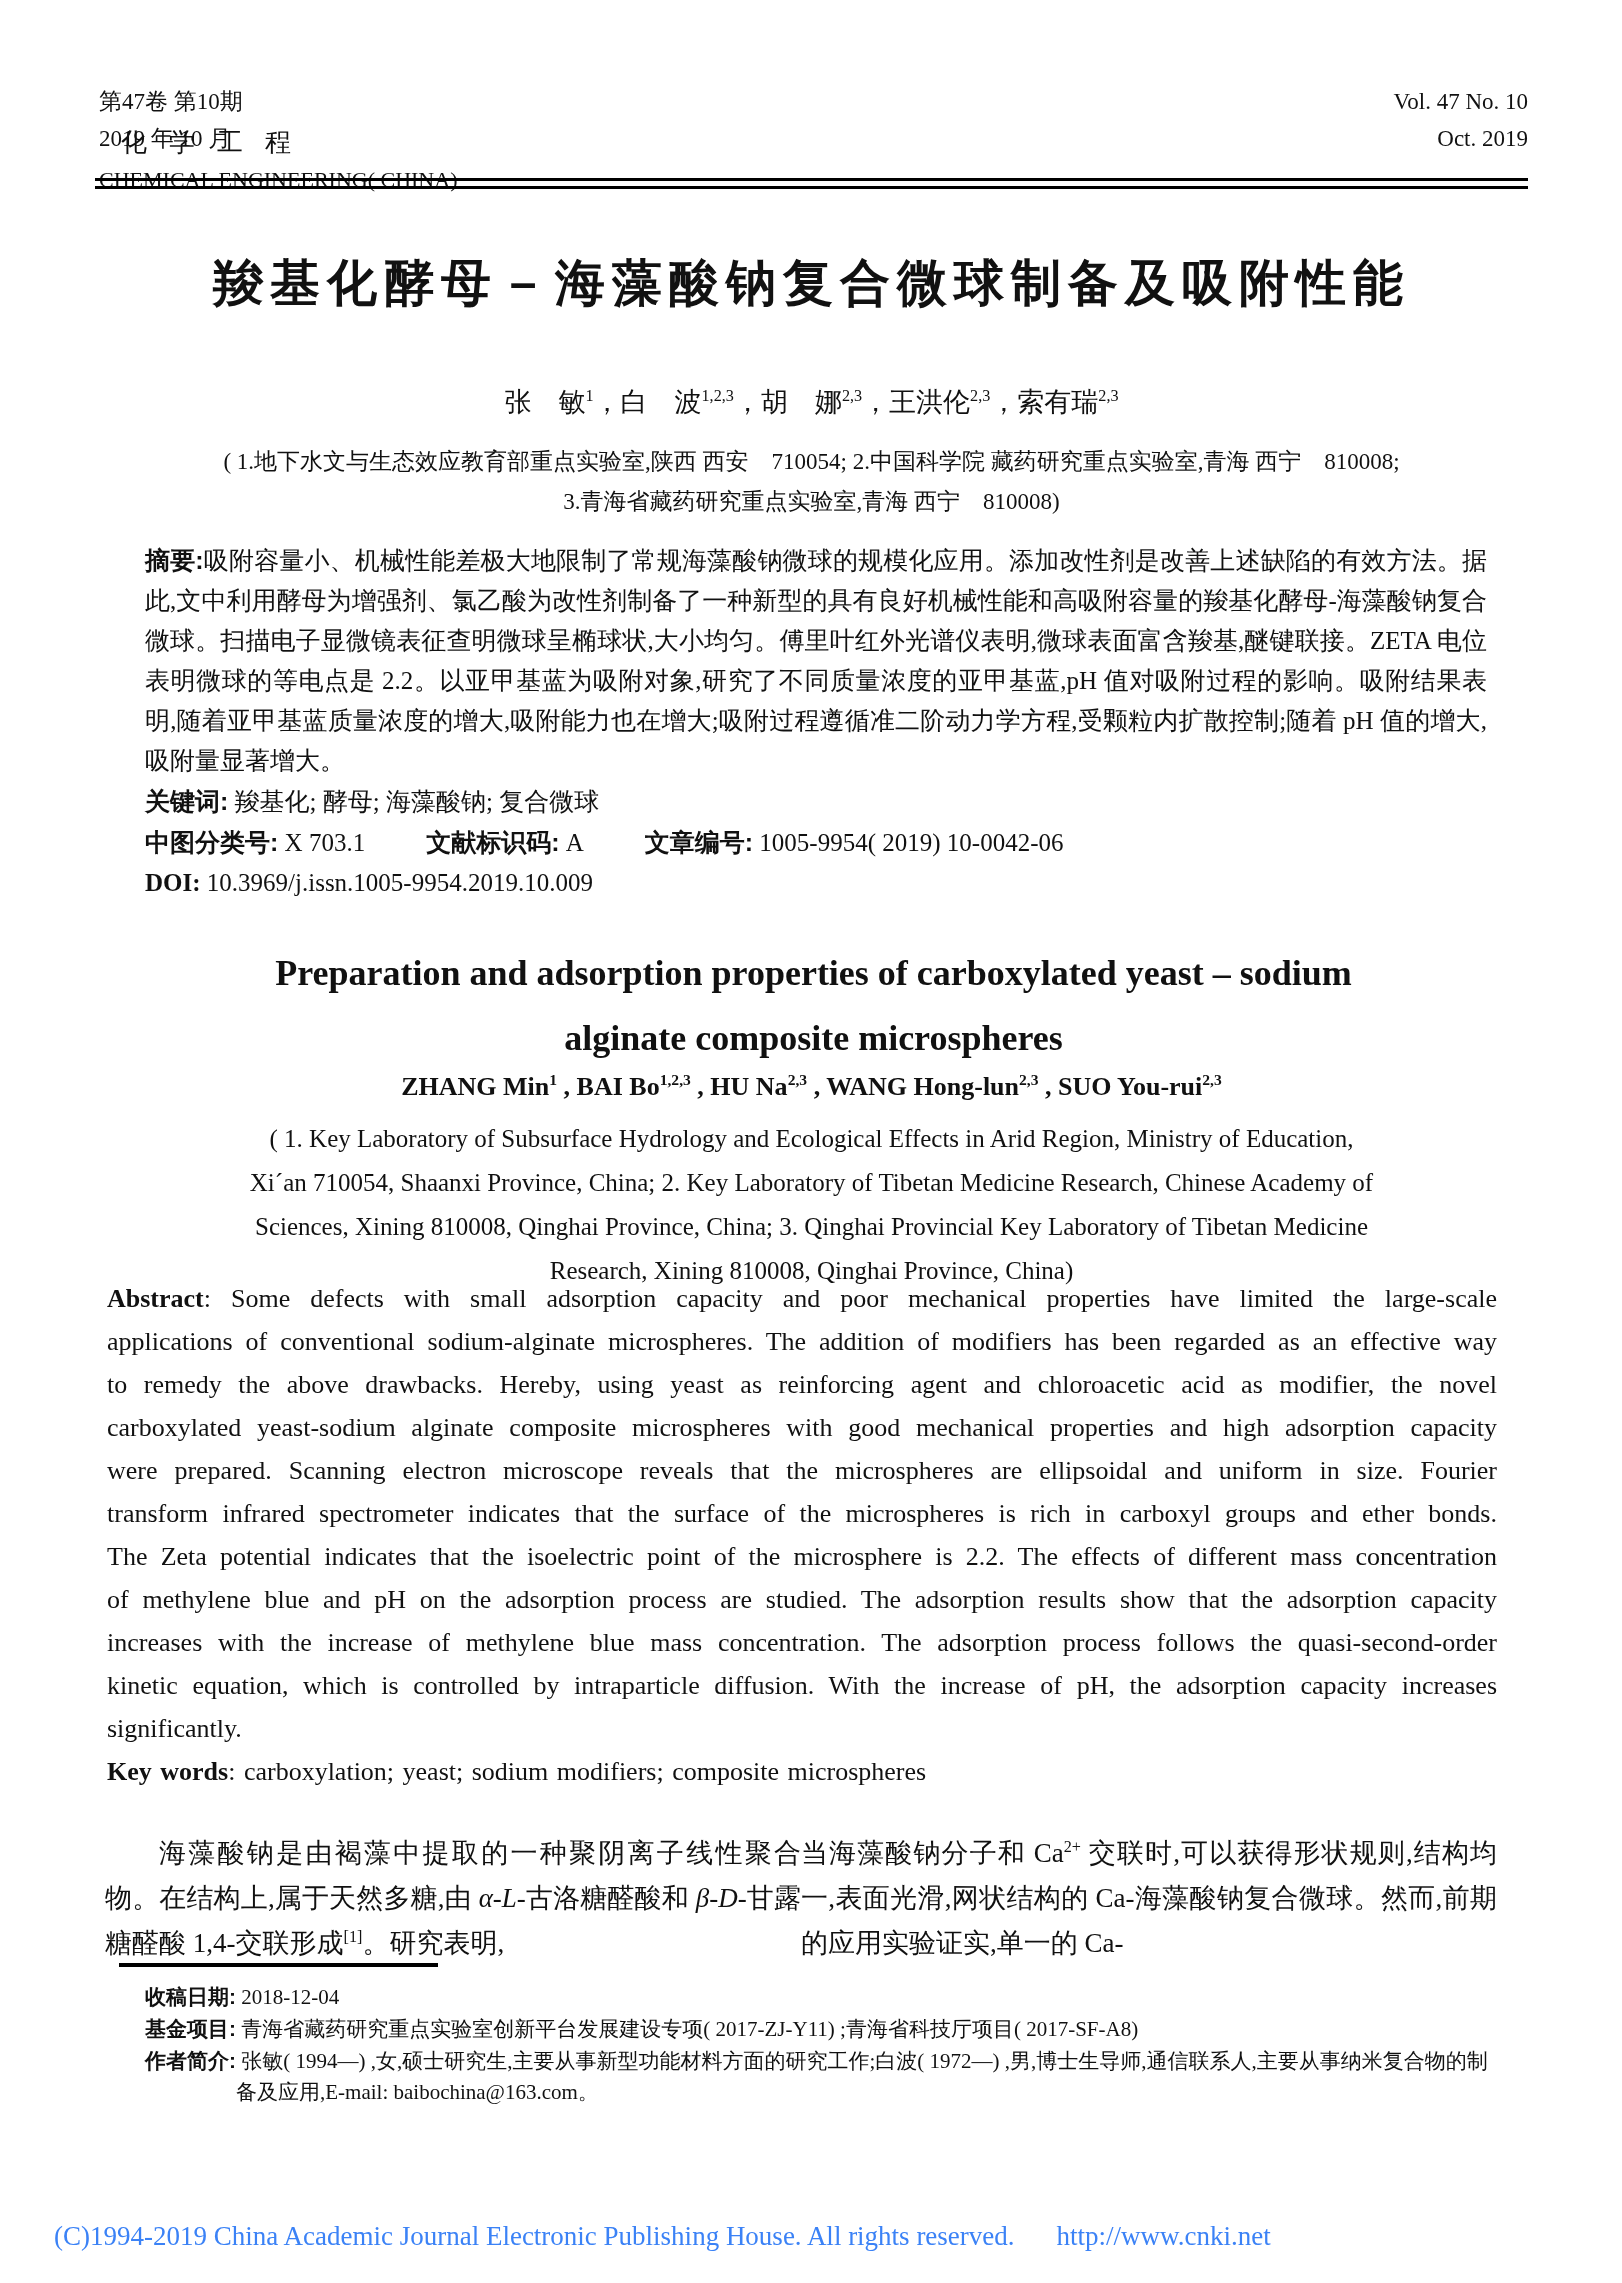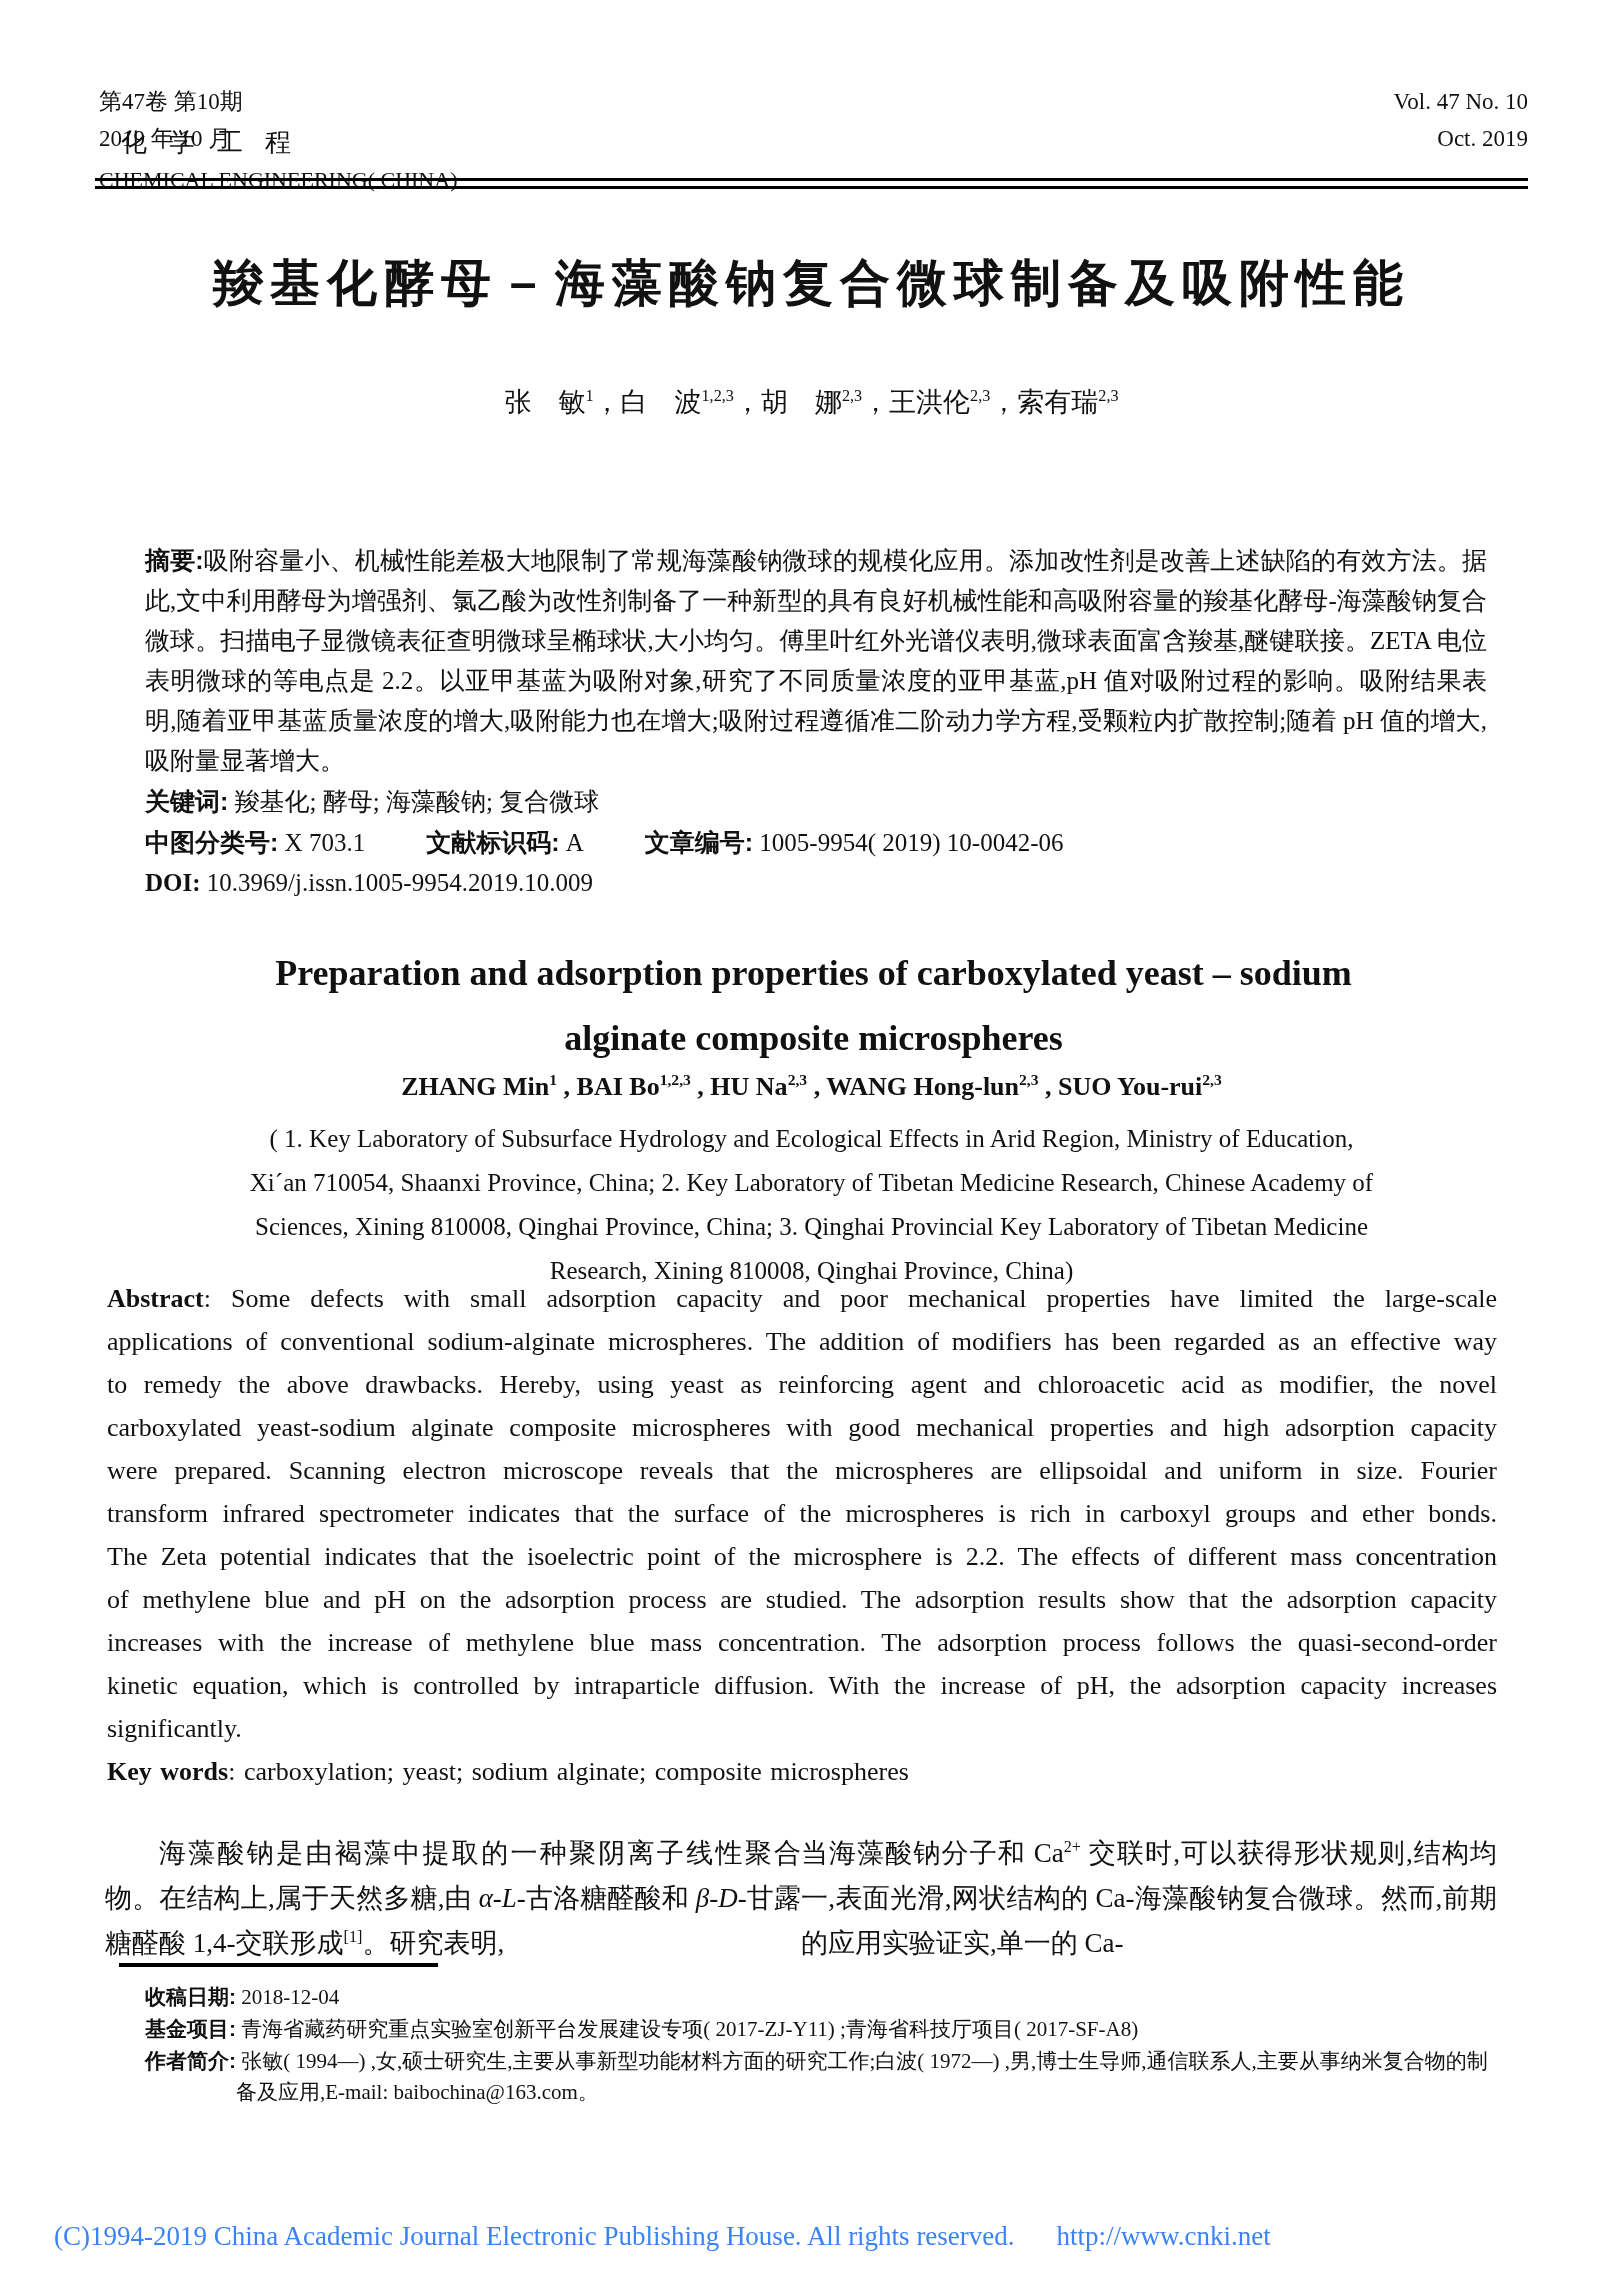--- a/index.html
+++ b/index.html
@@ -85,20 +85,24 @@
       <div>Oct. 2019</div>
     </div>
   </header>
 
   <div class="rule-double"></div>
 
   <h1 class="title-cn">羧基化酵母－海藻酸钠复合微球制备及吸附性能</h1>
 
   <div class="authors-cn"><span><span>张　敏</span><sup>1</sup></span><span>，</span><span><span>白　波</span><sup>1,2,3</sup></span><span>，</span><span><span>胡　娜</span><sup>2,3</sup></span><span>，</span><span><span>王洪伦</span><sup>2,3</sup></span><span>，</span><span><span>索有瑞</span><sup>2,3</sup></span></div>
 
+  <div class="affils-cn">
+    <div>( 1.地下水文与生态效应教育部重点实验室,陕西 西安　710054; 2.中国科学院 藏药研究重点实验室,青海 西宁　810008;</div>
+    <div>3.青海省藏药研究重点实验室,青海 西宁　810008)</div>
+  </div>
 
   <section class="cn-meta-block">
     <p class="abstract-cn"><span class="hei">摘要:</span><span>吸附容量小、机械性能差极大地限制了常规海藻酸钠微球的规模化应用。添加改性剂是改善上述缺陷的有效方法。据此,文中利用酵母为增强剂、氯乙酸为改性剂制备了一种新型的具有良好机械性能和高吸附容量的羧基化酵母-海藻酸钠复合微球。扫描电子显微镜表征查明微球呈椭球状,大小均匀。傅里叶红外光谱仪表明,微球表面富含羧基,醚键联接。ZETA 电位表明微球的等电点是 2.2。以亚甲基蓝为吸附对象,研究了不同质量浓度的亚甲基蓝,pH 值对吸附过程的影响。吸附结果表明,随着亚甲基蓝质量浓度的增大,吸附能力也在增大;吸附过程遵循准二阶动力学方程,受颗粒内扩散控制;随着 pH 值的增大,吸附量显著增大。</span></p>
     <p class="keywords-cn"><span class="hei">关键词:</span> <span>羧基化; 酵母; 海藻酸钠; 复合微球</span></p>
     <p class="class-row"><span class="class-item"><span class="hei">中图分类号:</span> <span>X 703.1</span></span><span class="class-item"><span class="hei">文献标识码:</span> <span>A</span></span><span class="class-item"><span class="hei">文章编号:</span> <span>1005-9954( 2019) 10-0042-06</span></span></p>
     <p class="doi-row"><span class="bold">DOI:</span> <span>10.3969/j.issn.1005-9954.2019.10.009</span></p>
   </section>
 
   <h2 class="title-en">
     <div>Preparation and adsorption properties of carboxylated yeast – sodium</div>
@@ -109,21 +113,21 @@
 
   <div class="affils-en">
     <div>( 1. Key Laboratory of Subsurface Hydrology and Ecological Effects in Arid Region, Ministry of Education,</div>
     <div>Xi´an 710054, Shaanxi Province, China; 2. Key Laboratory of Tibetan Medicine Research, Chinese Academy of</div>
     <div>Sciences, Xining 810008, Qinghai Province, China; 3. Qinghai Provincial Key Laboratory of Tibetan Medicine</div>
     <div>Research, Xining 810008, Qinghai Province, China)</div>
   </div>
 
   <section class="en-meta-block">
     <p class="abstract-en"><span class="bold">Abstract</span><span>: </span><span>Some defects with small adsorption capacity and poor mechanical properties have limited the large-scale applications of conventional sodium-alginate microspheres. The addition of modifiers has been regarded as an effective way to remedy the above drawbacks. Hereby, using yeast as reinforcing agent and chloroacetic acid as modifier, the novel carboxylated yeast-sodium alginate composite microspheres with good mechanical properties and high adsorption capacity were prepared. Scanning electron microscope reveals that the microspheres are ellipsoidal and uniform in size. Fourier transform infrared spectrometer indicates that the surface of the microspheres is rich in carboxyl groups and ether bonds. The Zeta potential indicates that the isoelectric point of the microsphere is 2.2. The effects of different mass concentration of methylene blue and pH on the adsorption process are studied. The adsorption results show that the adsorption capacity increases with the increase of methylene blue mass concentration. The adsorption process follows the quasi-second-order kinetic equation, which is controlled by intraparticle diffusion. With the increase of pH, the adsorption capacity increases significantly.</span></p>
-    <p class="keywords-en"><span class="bold">Key words</span><span>: </span><span>carboxylation; yeast; sodium alginate; composite microspheres</span></p>
+    <p class="keywords-en"><span class="bold">Key words</span><span>: </span><span>carboxylation; yeast; sodium modifiers; composite microspheres</span></p>
   </section>
 
   <section class="body-cols">
     <p class="body-col indent"><span>海藻酸钠是由褐藻中提取的一种聚阴离子线性聚合物。在结构上,属于天然多糖,由 </span><i>α-L-</i><span>古洛糖醛酸和 </span><i>β-D-</i><span>甘露糖醛酸 1,4-交联形成</span><sup>[1]</sup><span>。研究表明,</span></p>
     <p class="body-col"><span>当海藻酸钠分子和 Ca</span><sup>2+</sup><span> 交联时,可以获得形状规则,结构均一,表面光滑,网状结构的 Ca-海藻酸钠复合微球。然而,前期的应用实验证实,单一的 Ca-</span></p>
   </section>
 
   <div class="footnote-rule"></div>
   <section class="footnotes">
     <p><span class="hei">收稿日期:</span> <span>2018-12-04</span></p>

